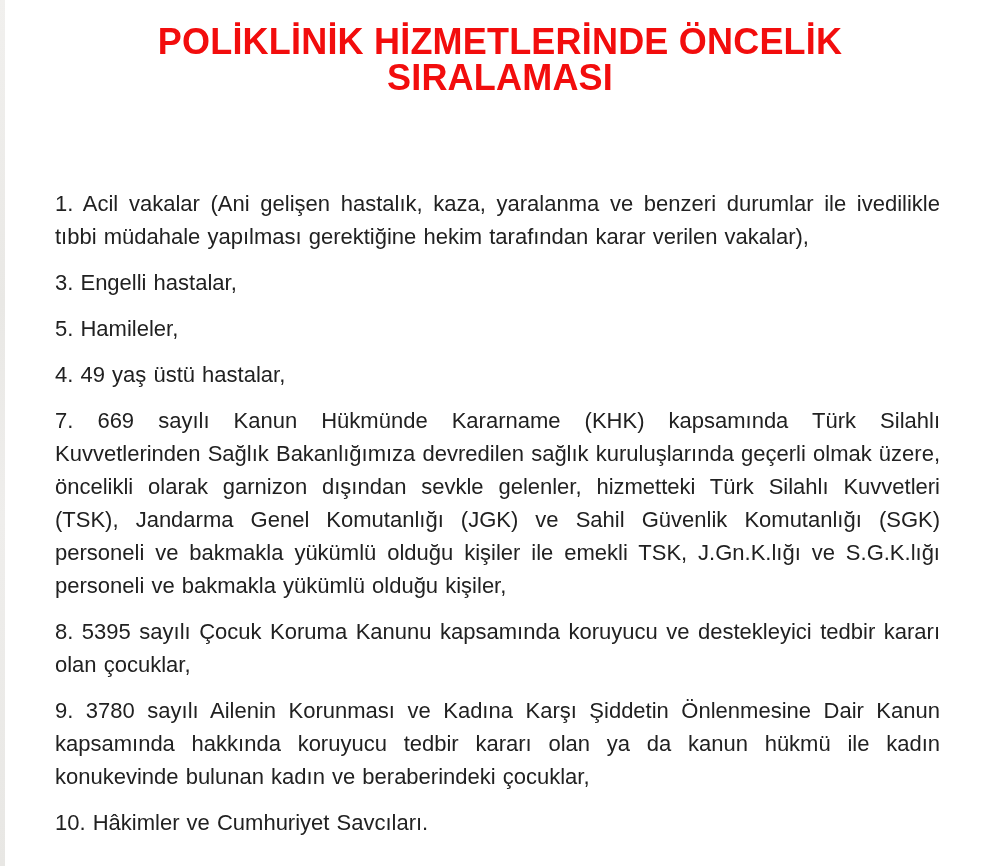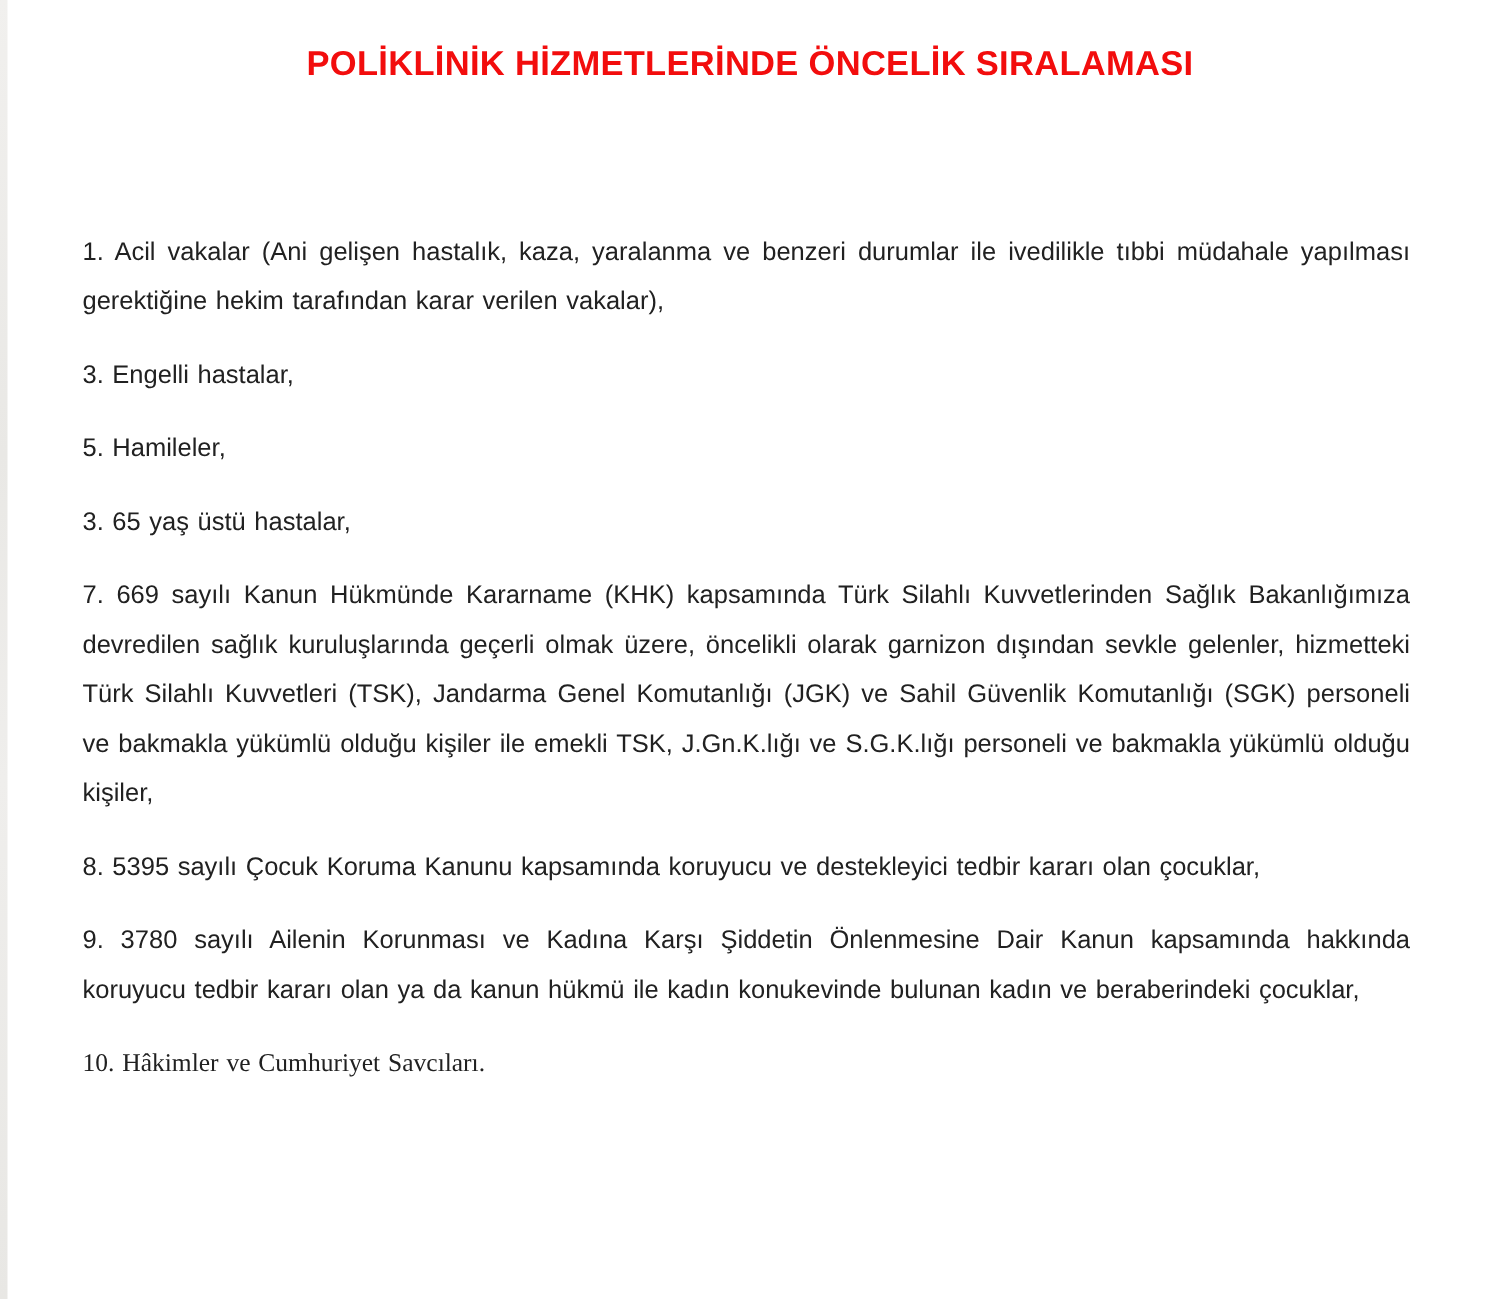--- a/index.html
+++ b/index.html
@@ -19,54 +19,53 @@
     left: 0;
     top: 0;
     width: 5px;
     height: 866px;
     background: linear-gradient(180deg, #f1f0ee 0%, #e9e8e5 35%, #efeeec 60%, #e8e7e4 100%);
   }
   .doc-title {
     margin: 24px 40px 0 40px;
     text-align: center;
     color: #f20d0d;
-    font-size: 23px;
+    font-size: 36px;
     font-weight: bold;
     line-height: 36px;
     letter-spacing: 0.2px;
   }
   .doc-body {
     margin-top: 91px;
     padding-left: 55px;
     padding-right: 60px;
   }
   .doc-body p {
-    margin: 16px 0 13px 0;
-    font-size: 17px;
+    margin: 4px 0 13px 0;
+    font-size: 22px;
     line-height: 33px;
     color: #212121;
     text-align: justify;
     word-spacing: 1px;
   }
   .doc-body p:last-child {
     margin-bottom: 0;
-    font-family: Liberation Serif, serif;
   }
 </style>
 </head>
 <body>
 
 <div>
   <div class="page-edge-strip"></div>
 
   <h1 class="doc-title">POLİKLİNİK HİZMETLERİNDE ÖNCELİK SIRALAMASI</h1>
 
   <div class="doc-body">
     <p>1. Acil vakalar (Ani gelişen hastalık, kaza, yaralanma ve benzeri durumlar ile ivedilikle tıbbi müdahale yapılması gerektiğine hekim tarafından karar verilen vakalar),</p>
     <p>3. Engelli hastalar,</p>
     <p>5. Hamileler,</p>
-    <p>3. 65 yaş üstü hastalar,</p>
+    <p>4. 49 yaş üstü hastalar,</p>
     <p>7. 669 sayılı Kanun Hükmünde Kararname (KHK) kapsamında Türk Silahlı Kuvvetlerinden Sağlık Bakanlığımıza devredilen sağlık kuruluşlarında geçerli olmak üzere, öncelikli olarak garnizon dışından sevkle gelenler, hizmetteki Türk Silahlı Kuvvetleri (TSK), Jandarma Genel Komutanlığı (JGK) ve Sahil Güvenlik Komutanlığı (SGK) personeli ve bakmakla yükümlü olduğu kişiler ile emekli TSK, J.Gn.K.lığı ve S.G.K.lığı personeli ve bakmakla yükümlü olduğu kişiler,</p>
     <p>8. 5395 sayılı Çocuk Koruma Kanunu kapsamında koruyucu ve destekleyici tedbir kararı olan çocuklar,</p>
     <p>9. 3780 sayılı Ailenin Korunması ve Kadına Karşı Şiddetin Önlenmesine Dair Kanun kapsamında hakkında koruyucu tedbir kararı olan ya da kanun hükmü ile kadın konukevinde bulunan kadın ve beraberindeki çocuklar,</p>
     <p>10. Hâkimler ve Cumhuriyet Savcıları.</p>
   </div>
 </div>
 
 </body></html>

